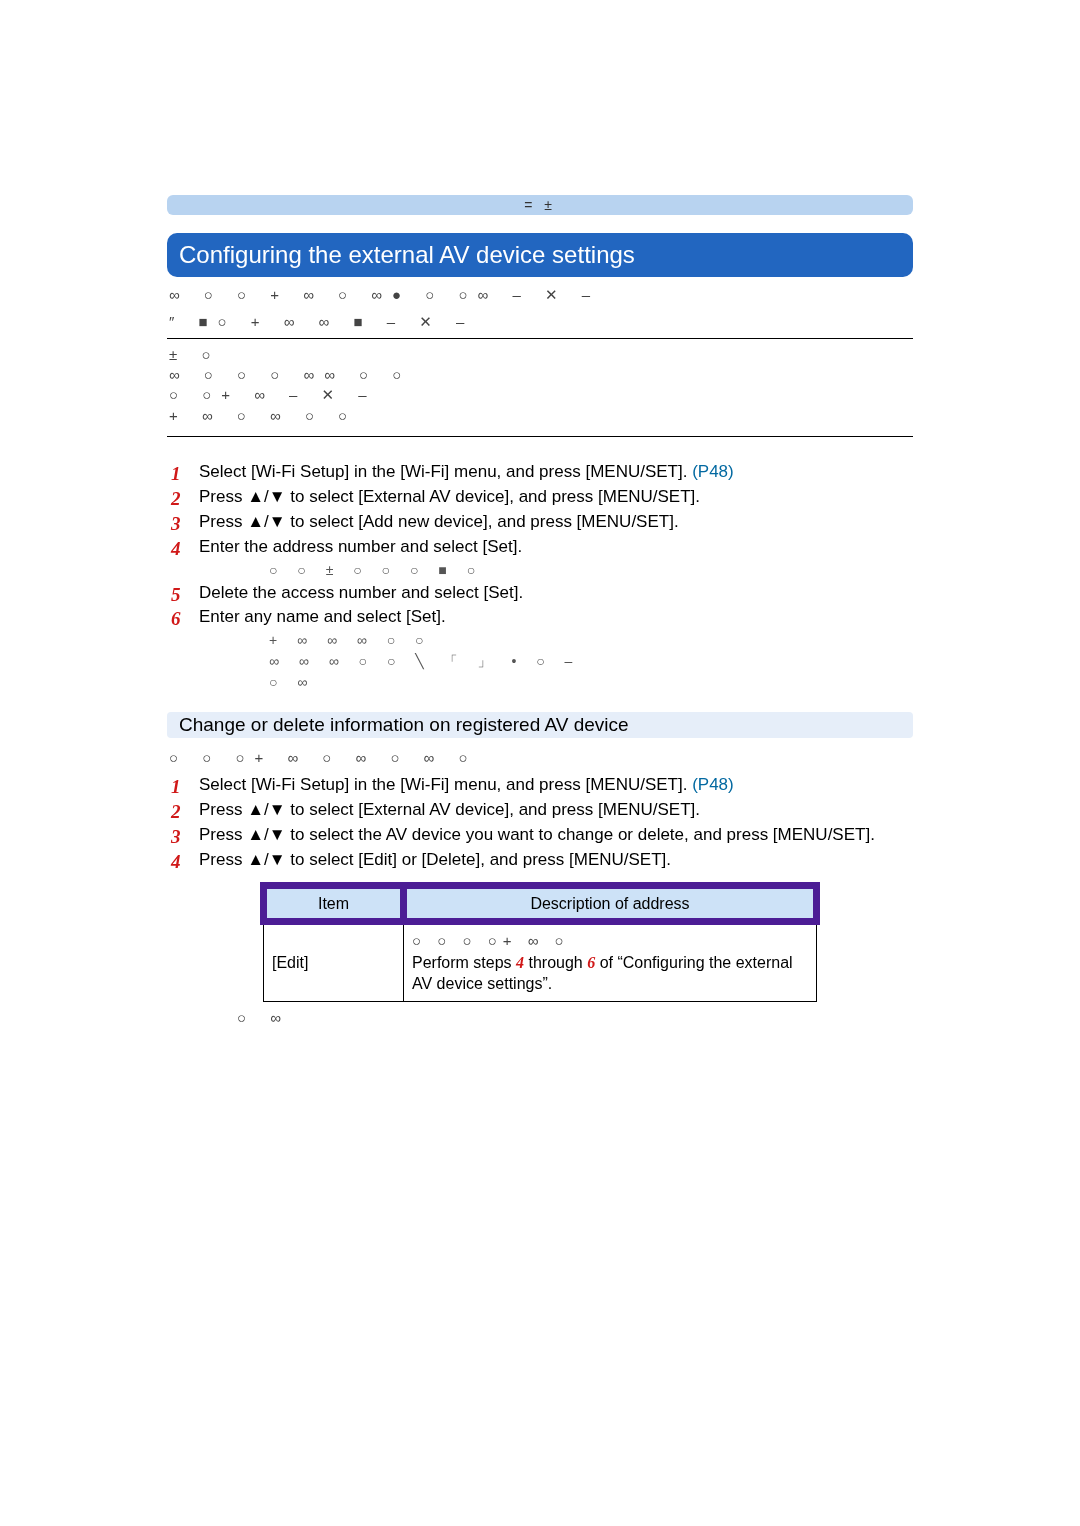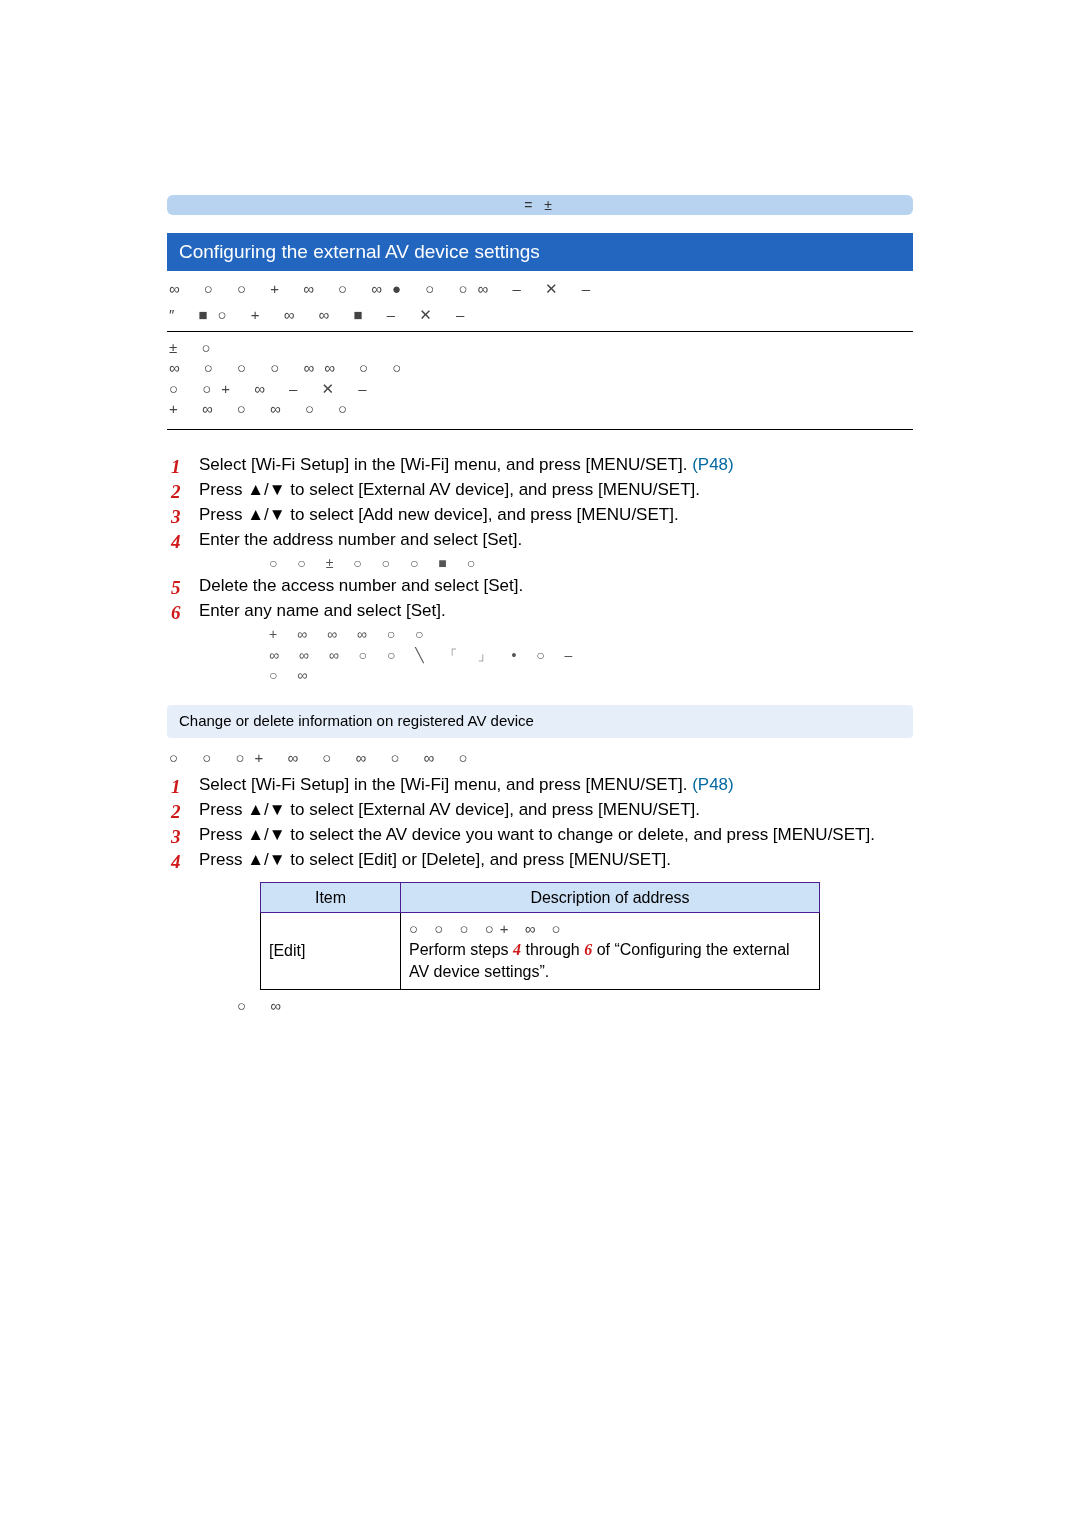--- a/index.html
+++ b/index.html
@@ -23,22 +23,22 @@
     margin-bottom: 0;
     display: flex;
     align-items: center;
     justify-content: center;
   }
   .small-symbols { color:#333; font-size:14px; letter-spacing:4px;}
   .section-title {
     background: #2266c0;
     color: #fff;
     padding: 6px 12px;
-    border-radius: 0;
-    font-size: 19px;
+    border-radius: 10px;
+    font-size: 24px;
     margin-top: 18px;
     margin-bottom: 8px;
   }
   .para {
     margin: 6px 2px;
   }
   .url {
     text-decoration: underline;
     color: #000;
   }
@@ -75,37 +75,37 @@
     font-weight: bold;
     font-size: 19px;
     font-style: italic;
     font-family: Georgia, serif;
   }
   .ref {
     color: #0369a1;
   }
   .subhead {
     background: #e6eef9;
-    padding: 6px 12px;
+    padding: 0 12px;
     border-radius: 4px;
     margin-top: 20px;
     margin-bottom: 10px;
-    font-size: 15px;
+    font-size: 19px;
   }
   table.desc {
     border-collapse: collapse;
     width: 560px;
     margin: 10px auto 6px auto;
     font-size: 16px;
   }
   table.desc th {
     background: #cde2f7;
     font-weight: normal;
     text-align: center;
-    border: 1px solid #4c1d95;
+    border: 7px solid #4c1d95;
     padding: 4px 8px;
   }
   table.desc td {
     border: 1px solid #000;
     padding: 6px 8px;
     vertical-align: middle;
   }
   .rednum { color:#d01818; font-style:italic; font-family:Georgia,serif; font-weight:bold;}
   .indent { margin-left: 70px; }
   .sub-sym { color:#555; letter-spacing:8px; font-size:14px; margin:2px 0 2px 70px;}

